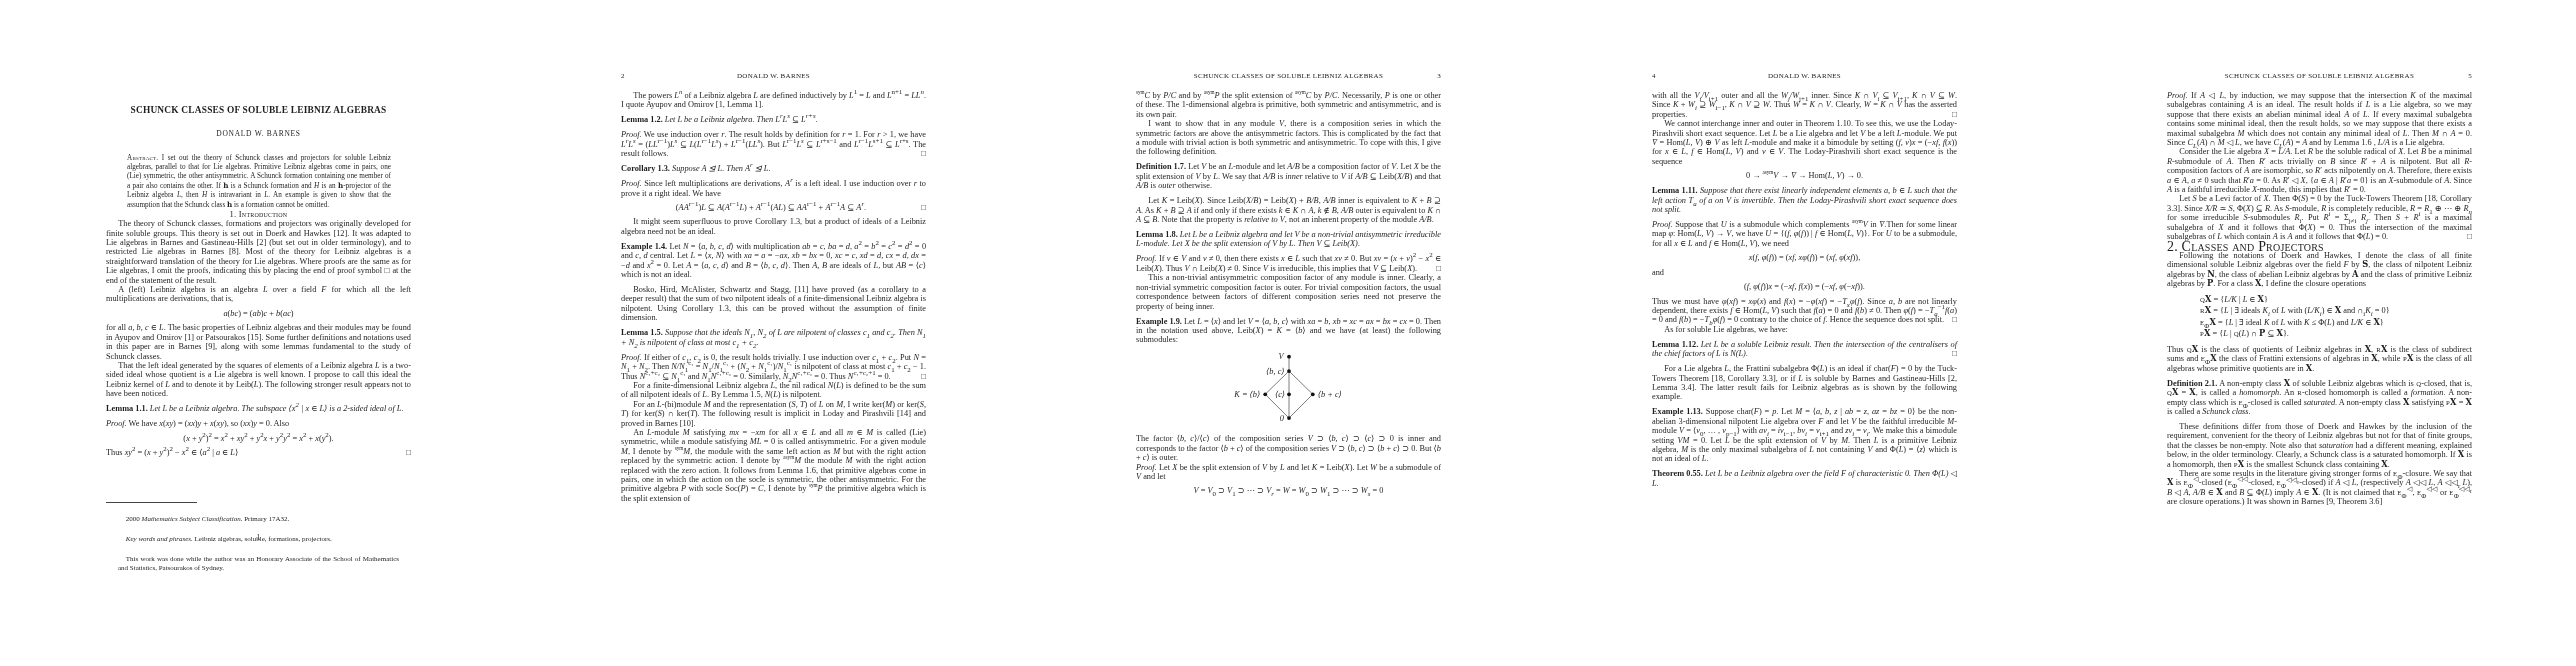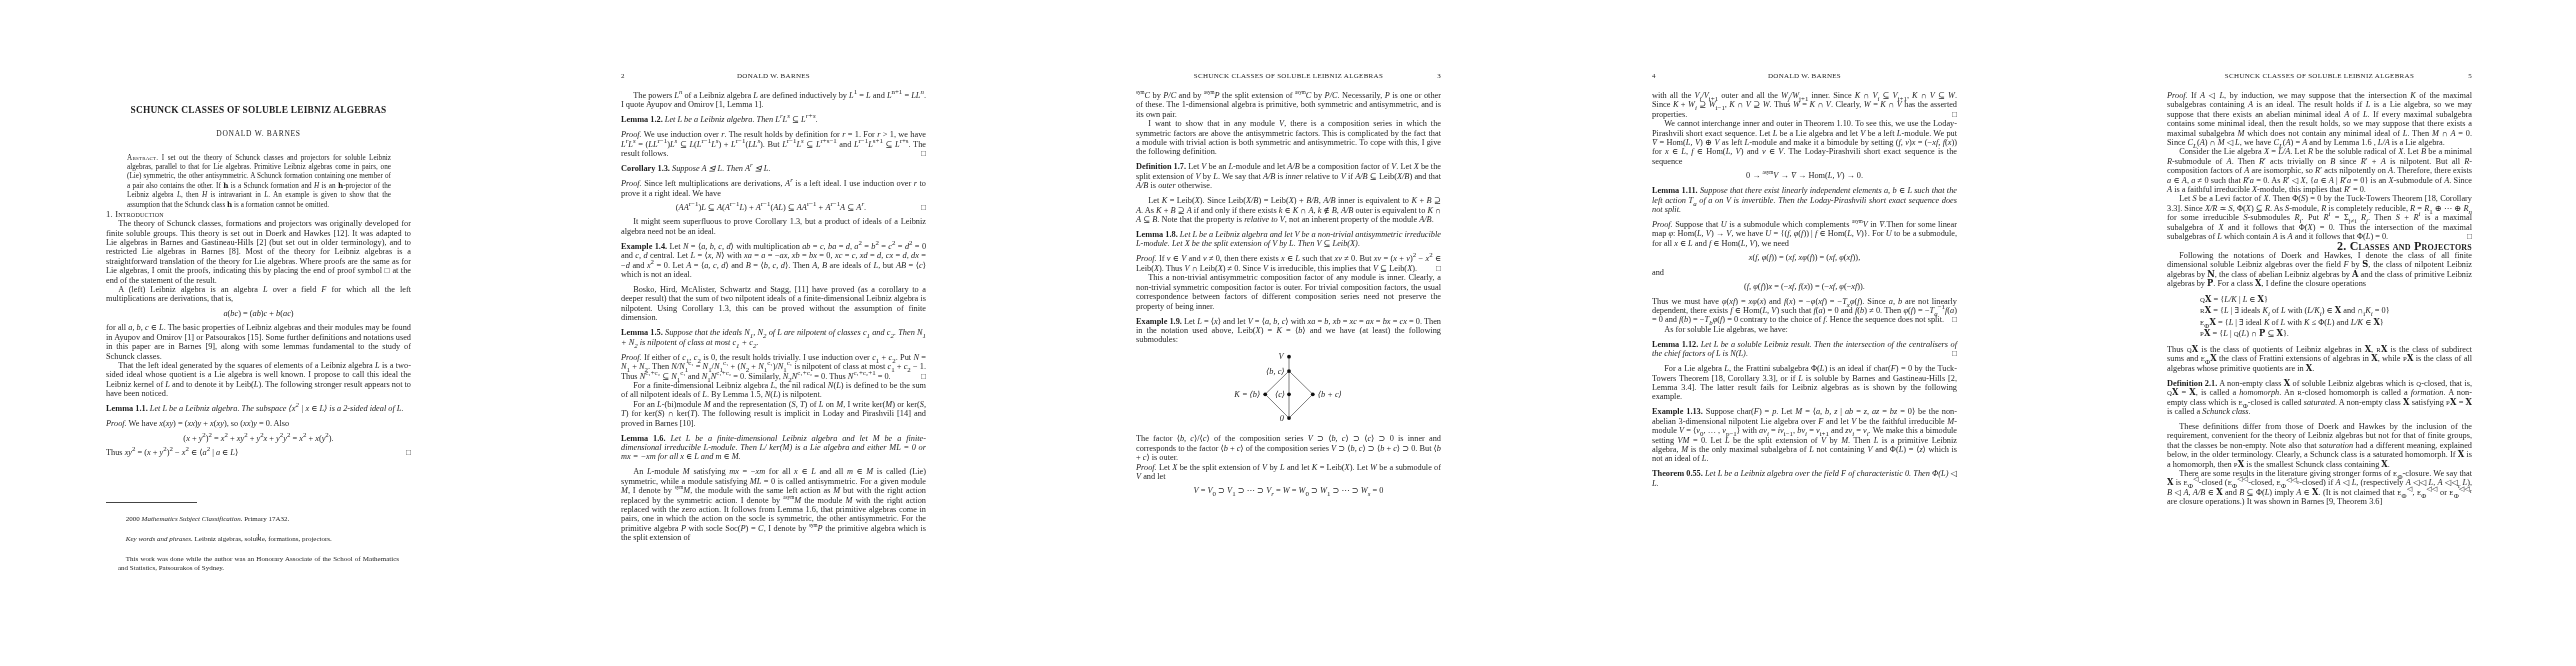--- a/index.html
+++ b/index.html
@@ -19,22 +19,22 @@
   p.para{text-indent:12.2px;margin:0;}
   p.parn{text-indent:0;margin:0;}
   .blk{margin:5.6px 0;}
   .eq{margin:5px 0;text-align:center;text-indent:0;}
   .eqlines{margin:5px 0 5px 33px;text-align:left;line-height:10.6px;}
   .qed{float:right;color:#333;}
   .title1{margin:0;text-align:center;font-weight:bold;font-size:9.4px;letter-spacing:0.2px;}
   .author{margin:14px 0 0;text-align:center;font-size:7.5px;letter-spacing:0.7px;}
   .abstract{margin:15px 20px 0 21px;font-size:7.2px;line-height:9px;text-align:justify;}
   .abstract .sc{font-variant:small-caps;letter-spacing:0.2px;}
-  .sect{margin:16.7px 0 7.8px;text-align:left;font-variant:small-caps;font-size:8.6px;letter-spacing:0.2px;text-indent:0;}
-  .sect2{margin:9px 0 6.7px;text-align:right;font-variant:small-caps;font-size:12px;letter-spacing:0.2px;text-indent:0;font-weight:bold;}
+  .sect{margin:16.7px 0 7.8px;text-align:center;font-variant:small-caps;font-size:8.6px;letter-spacing:0.2px;text-indent:0;}
+  .sect2{margin:9px 0 6.7px;text-align:left;font-variant:small-caps;font-size:14px;letter-spacing:0.2px;text-indent:0;}
   .fnblock{position:absolute;left:106px;top:502px;width:305px;font-size:7px;line-height:8.2px;text-align:justify;}
   .fnrule{width:91px;border-top:0.6px solid #444;margin:0 0 3.3px 0;}
   .fnblock p{margin:12px;text-indent:7.8px;}
   .pgnum{position:absolute;top:534px;left:106px;width:305px;text-align:center;font-size:7.2px;}
   .frk{font-weight:bold;font-family:"DejaVu Serif",serif;}
   .op{font-size:0.82em;letter-spacing:0.2px;}
   sup,sub{line-height:0;}
   sup.pre{font-size:0.62em;}
   .diagram{display:block;margin:2.2px auto 1.1px auto;}
   .diagram text{font-size:15px;font-style:italic;fill:#1e1e1e;font-family:"Liberation Serif","DejaVu Serif",serif;}
@@ -85,21 +85,20 @@
       <div class="blk"><b>Corollary 1.3.</b> <i>Suppose A ⊴ L. Then A<sup>r</sup> ⊴ L.</i></div>
       <p class="parn blk"><i>Proof.</i> Since left multiplications are derivations, <i>A<sup>r</sup></i> is a left ideal. I use induction over <i>r</i> to prove it a right ideal. We have</p>
       <div class="eq">(<i>AA</i><sup>r−1</sup>)<i>L</i> ⊆ <i>A</i>(<i>A</i><sup>r−1</sup><i>L</i>) + <i>A</i><sup>r−1</sup>(<i>AL</i>) ⊆ <i>AA</i><sup>r−1</sup> + <i>A</i><sup>r−1</sup><i>A</i> ⊆ <i>A<sup>r</sup></i>.<span class="qed">□</span></div>
       <p class="para">It might seem superfluous to prove Corollary 1.3, but a product of ideals of a Leibniz algebra need not be an ideal.</p>
       <div class="blk"><b>Example 1.4.</b> Let <i>N</i> = ⟨<i>a, b, c, d</i>⟩ with multiplication <i>ab</i> = <i>c</i>, <i>ba</i> = <i>d</i>, <i>a</i><sup>2</sup> = <i>b</i><sup>2</sup> = <i>c</i><sup>2</sup> = <i>d</i><sup>2</sup> = 0 and <i>c, d</i> central. Let <i>L</i> = ⟨<i>x, N</i>⟩ with <i>xa</i> = <i>a</i> = −<i>ax</i>, <i>xb</i> = <i>bx</i> = 0, <i>xc</i> = <i>c</i>, <i>xd</i> = <i>d</i>, <i>cx</i> = <i>d</i>, <i>dx</i> = −<i>d</i> and <i>x</i><sup>2</sup> = 0. Let <i>A</i> = ⟨<i>a, c, d</i>⟩ and <i>B</i> = ⟨<i>b, c, d</i>⟩. Then <i>A, B</i> are ideals of <i>L</i>, but <i>AB</i> = ⟨<i>c</i>⟩ which is not an ideal.</div>
       <p class="para">Bosko, Hird, McAlister, Schwartz and Stagg, [11] have proved (as a corollary to a deeper result) that the sum of two nilpotent ideals of a finite-dimensional Leibniz algebra is nilpotent. Using Corollary 1.3, this can be proved without the assumption of finite dimension.</p>
       <div class="blk"><b>Lemma 1.5.</b> <i>Suppose that the ideals N<sub>1</sub>, N<sub>2</sub> of L are nilpotent of classes c<sub>1</sub> and c<sub>2</sub>. Then N<sub>1</sub> + N<sub>2</sub> is nilpotent of class at most c<sub>1</sub> + c<sub>2</sub>.</i></div>
       <p class="parn blk"><i>Proof.</i> If either of <i>c</i><sub>1</sub>, <i>c</i><sub>2</sub> is 0, the result holds trivially. I use induction over <i>c</i><sub>1</sub> + <i>c</i><sub>2</sub>. Put <i>N</i> = <i>N</i><sub>1</sub> + <i>N</i><sub>2</sub>. Then <i>N/N</i><sub>1</sub><sup>c₁</sup> = <i>N</i><sub>1</sub>/<i>N</i><sub>1</sub><sup>c₁</sup> + (<i>N</i><sub>2</sub> + <i>N</i><sub>1</sub><sup>c₁</sup>)/<i>N</i><sub>1</sub><sup>c₁</sup> is nilpotent of class at most <i>c</i><sub>1</sub> + <i>c</i><sub>2</sub> − 1. Thus <i>N</i><sup>c₁+c₂</sup> ⊆ <i>N</i><sub>1</sub><sup>c₁</sup> and <i>N</i><sub>1</sub><i>N</i><sup>c₁+c₂</sup> = 0. Similarly, <i>N</i><sub>2</sub><i>N</i><sup>c₁+c₂</sup> = 0. Thus <i>N</i><sup>c₁+c₂+1</sup> = 0.<span class="qed">□</span></p>
       <p class="para">For a finite-dimensional Leibniz algebra <i>L</i>, the nil radical <i>N</i>(<i>L</i>) is defined to be the sum of all nilpotent ideals of <i>L</i>. By Lemma 1.5, <i>N</i>(<i>L</i>) is nilpotent.</p>
       <p class="para">For an <i>L</i>-(bi)module <i>M</i> and the representation (<i>S, T</i>) of <i>L</i> on <i>M</i>, I write ker(<i>M</i>) or ker(<i>S, T</i>) for ker(<i>S</i>) ∩ ker(<i>T</i>). The following result is implicit in Loday and Pirashvili [14] and proved in Barnes [10].</p>
-      <div class="blk"><b>Lemma 1.6.</b> <i>Let L be a finite-dimensional Leibniz algebra and let M be a finite-dimensional irreducible L-module. Then L/ ker(M) is a Lie algebra and either ML = 0 or mx = −xm for all x ∈ L and m ∈ M.</i></div>
       <p class="para">An <i>L</i>-module <i>M</i> satisfying <i>mx</i> = −<i>xm</i> for all <i>x</i> ∈ <i>L</i> and all <i>m</i> ∈ <i>M</i> is called (Lie) symmetric, while a module satisfying <i>ML</i> = 0 is called antisymmetric. For a given module <i>M</i>, I denote by <sup class="pre">sym</sup><i>M</i>, the module with the same left action as <i>M</i> but with the right action replaced by the symmetric action. I denote by <sup class="pre">asym</sup><i>M</i> the module <i>M</i> with the right action replaced with the zero action. It follows from Lemma 1.6, that primitive algebras come in pairs, one in which the action on the socle is symmetric, the other antisymmetric. For the primitive algebra <i>P</i> with socle Soc(<i>P</i>) = <i>C</i>, I denote by <sup class="pre">sym</sup><i>P</i> the primitive algebra which is the split extension of</p>
     </div>
   </div>
 
   <div class="page" style="left:1030px">
     <div class="rh">
       <span class="ttl">SCHUNCK CLASSES OF SOLUBLE LEIBNIZ ALGEBRAS</span>
       <span class="num-r">3</span>
     </div>
     <div class="content c-top">

